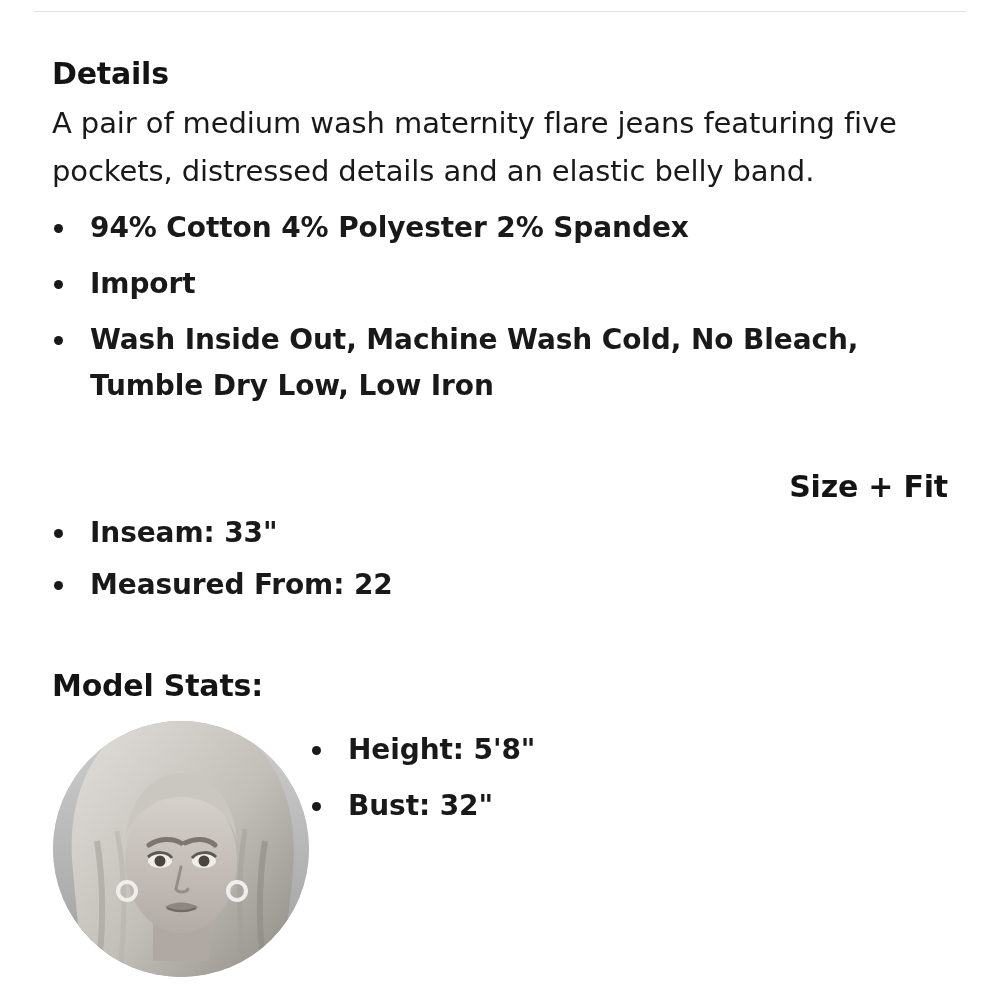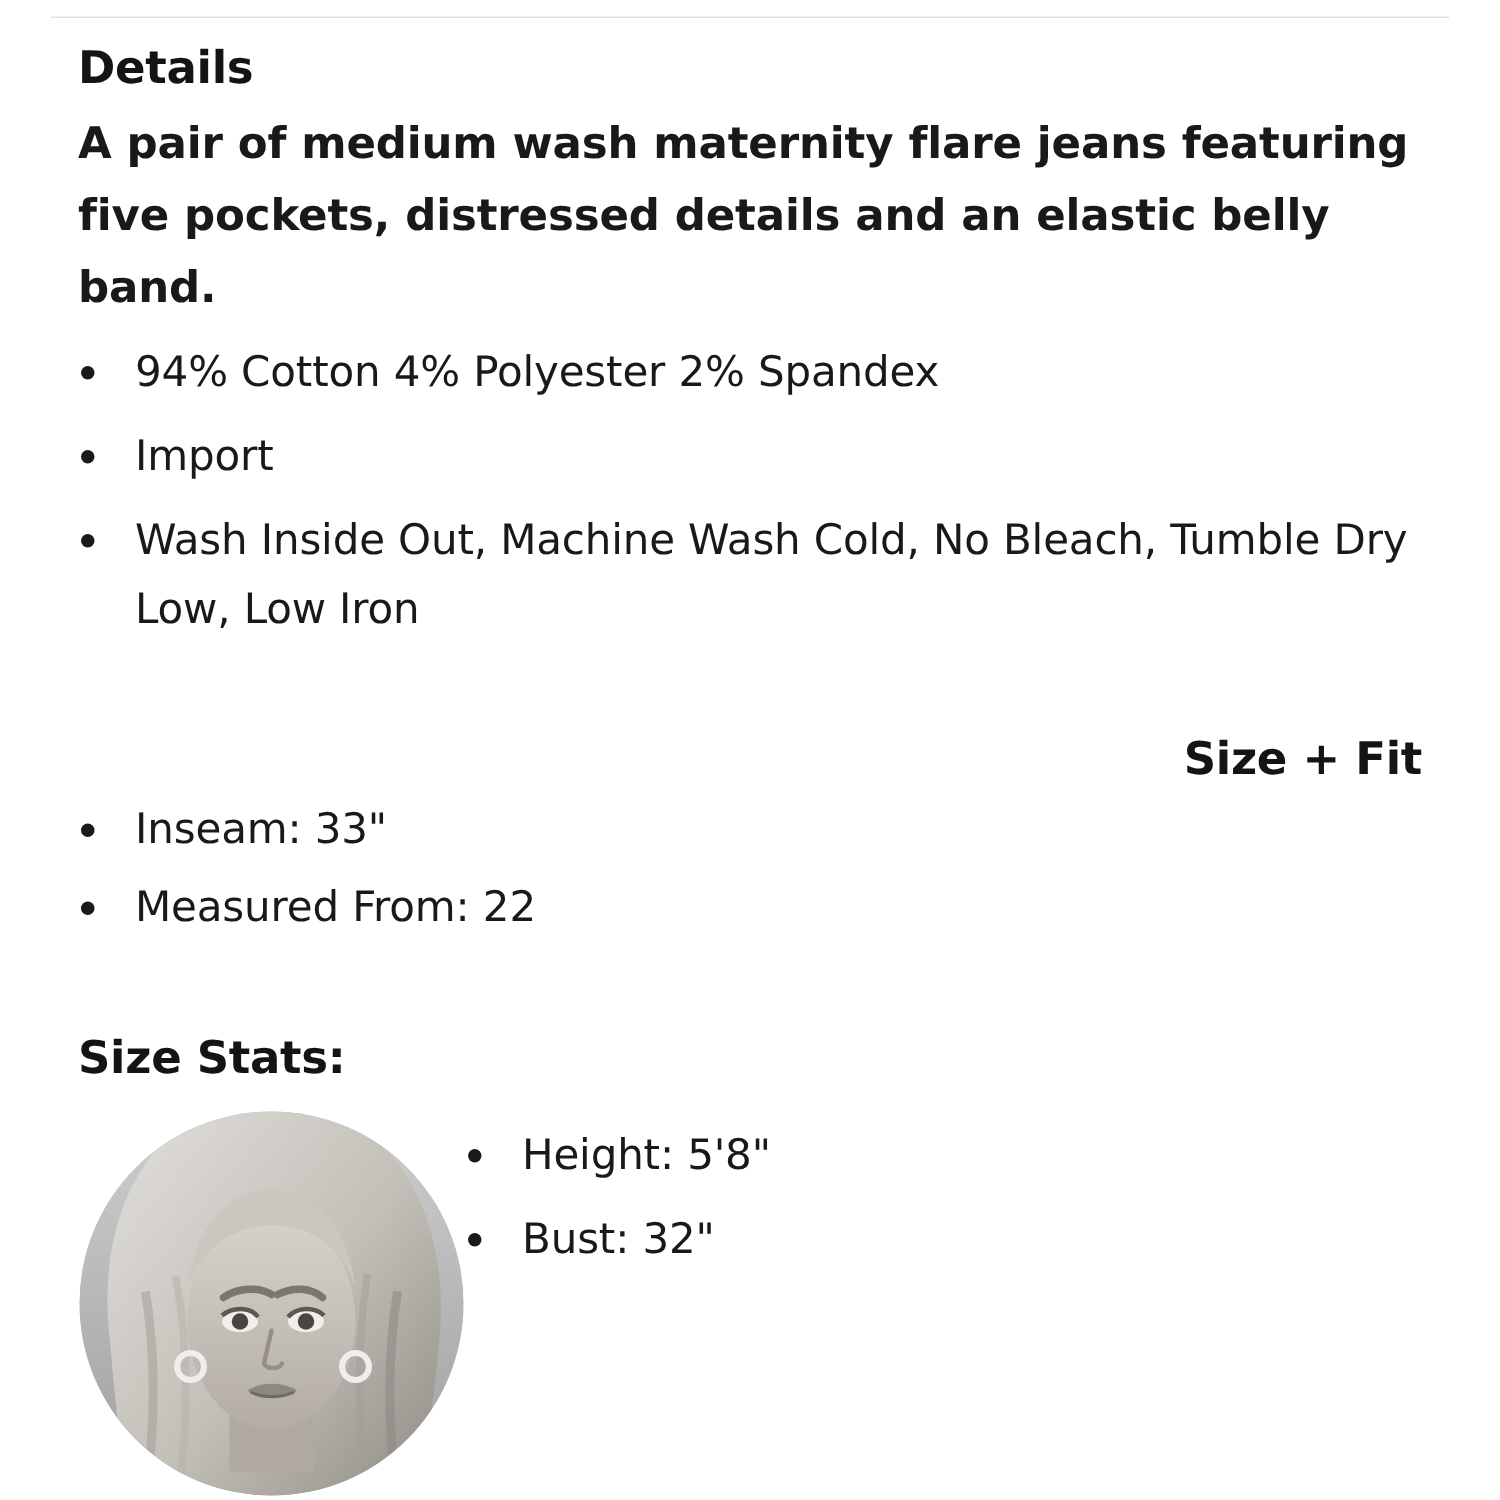--- a/index.html
+++ b/index.html
@@ -35,38 +35,39 @@
   .section {
     margin: 0;
   }
   h2.section-title {
     font-size: 30px;
     font-weight: bold;
     letter-spacing: -0.2px;
     margin: 0;
     color: #141414;
   }
-  .details-title { padding-top: 28px; }
+  .details-title { padding-top: 56px; }
   .body-text {
     font-size: 29px;
     line-height: 48px;
-    font-weight: 700;
+    font-weight: 400;
     color: #191919;
     margin: 8px 0 0 0;
     max-width: 890px;
     letter-spacing: -0.1px;
   }
   .content-care-title { padding-top: 58px; }
   .size-fit-title { padding-top: 60px; text-align: right; }
   .model-stats-title { padding-top: 60px; }
 
   ul.bullets {
     list-style: none;
     margin: 6px 0 0 0;
     padding: 0;
+    font-weight: bold;
   }
   ul.bullets li {
     position: relative;
     font-size: 28px;
     line-height: 46px;
     color: #191919;
     padding-left: 38px;
     margin-top: 10px;
     letter-spacing: -0.1px;
     max-width: 910px;
@@ -138,21 +139,21 @@
 
     <div class="section">
       <h2 class="section-title size-fit-title">Size + Fit</h2>
       <ul class="bullets tight">
         <li>Inseam: 33"</li>
         <li>Measured From: 22</li>
       </ul>
     </div>
 
     <div class="section">
-      <h2 class="section-title model-stats-title">Size Stats:</h2>
+      <h2 class="section-title model-stats-title">Model Stats:</h2>
       <div class="model-row">
         <div class="model-photo-wrap">
           <div class="model-photo">
             <svg width="256" height="256" viewBox="0 0 256 256" aria-hidden="true">
               <defs>
                 <clipPath id="circ">
                     <circle cx="128" cy="128" r="128"></circle>
                   </clipPath>
                 <linearGradient id="bg" x1="0" y1="0" x2="0" y2="1">
                   <stop offset="0%" stop-color="#cfcfcf"></stop>

